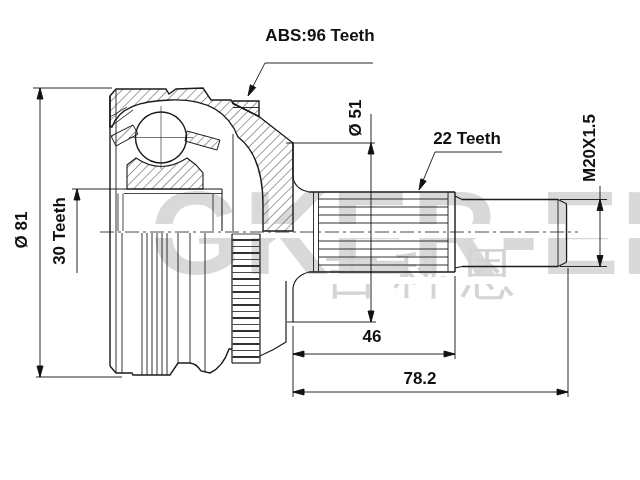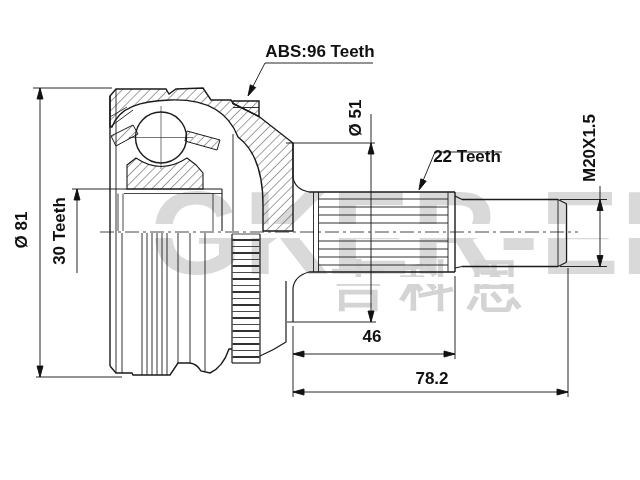--- a/index.html
+++ b/index.html
@@ -7,23 +7,23 @@
     position:relative;width:640px;height:480px;overflow:hidden;
     background:#ffffff;font-family:"Liberation Sans", sans-serif;
   }
   
   #wm-latin{
     position:absolute;left:150px;top:178px;width:560px;height:130px;
     font-size:118px;font-weight:bold;letter-spacing:2px;line-height:110px;
     color:#d9d9d9;white-space:nowrap;user-select:none;
   }
   #wm-cjk{
-    position:absolute;left:332px;top:238px;
-    font-size:54px;font-weight:bold;letter-spacing:14px;
-    color:#d4d4d4;white-space:nowrap;user-select:none;margin-top:12px;
+    position:absolute;left:325px;top:238px;
+    font-size:54px;font-weight:normal;letter-spacing:14px;
+    color:#d4d4d4;white-space:nowrap;user-select:none;
   }
   .wm-slice{position:absolute;left:140px;width:500px;background:#ffffff;}
   #wm-slice-a{top:224px;height:14px;}
   #wm-slice-b{top:277px;height:7px;}
   
   #art{position:absolute;left:0;top:0;}
   
   .dim{
     position:absolute;color:#111;font-size:17px;font-weight:bold;
     white-space:nowrap;transform:translate(-50%,-50%);
@@ -221,21 +221,21 @@
 
       <g>
         <line x1="568" y1="268" x2="568" y2="397"></line>
         <line x1="293" y1="392" x2="568" y2="392"></line>
         <polygon points="293,392 304,389 304,395"></polygon>
         <polygon points="568,392 557,389 557,395"></polygon>
       </g>
     </g>
   </svg>
 
-  <div class="dim" style="left:320px;top:52px;">ABS:96 Teeth</div>
+  <div class="dim" style="left:320px;top:36px;">ABS:96 Teeth</div>
   <div class="dim rot" style="left:356px;top:118px;">Ø 51</div>
-  <div class="dim" style="left:467px;top:139px;margin-top:18px;">22 Teeth</div>
+  <div class="dim" style="left:467px;top:139px;">22 Teeth</div>
   <div class="dim rot" style="left:590px;top:148px;">M20X1.5</div>
   <div class="dim rot" style="left:22px;top:230px;">Ø 81</div>
   <div class="dim rot" style="left:60px;top:231px;">30 Teeth</div>
   <div class="dim" style="left:372px;top:337px;">46</div>
-  <div class="dim" style="left:432px;top:379px;text-align:center;">78.2</div>
+  <div class="dim" style="left:420px;top:379px;text-align:center;">78.2</div>
 </div>
 
 </body></html>

